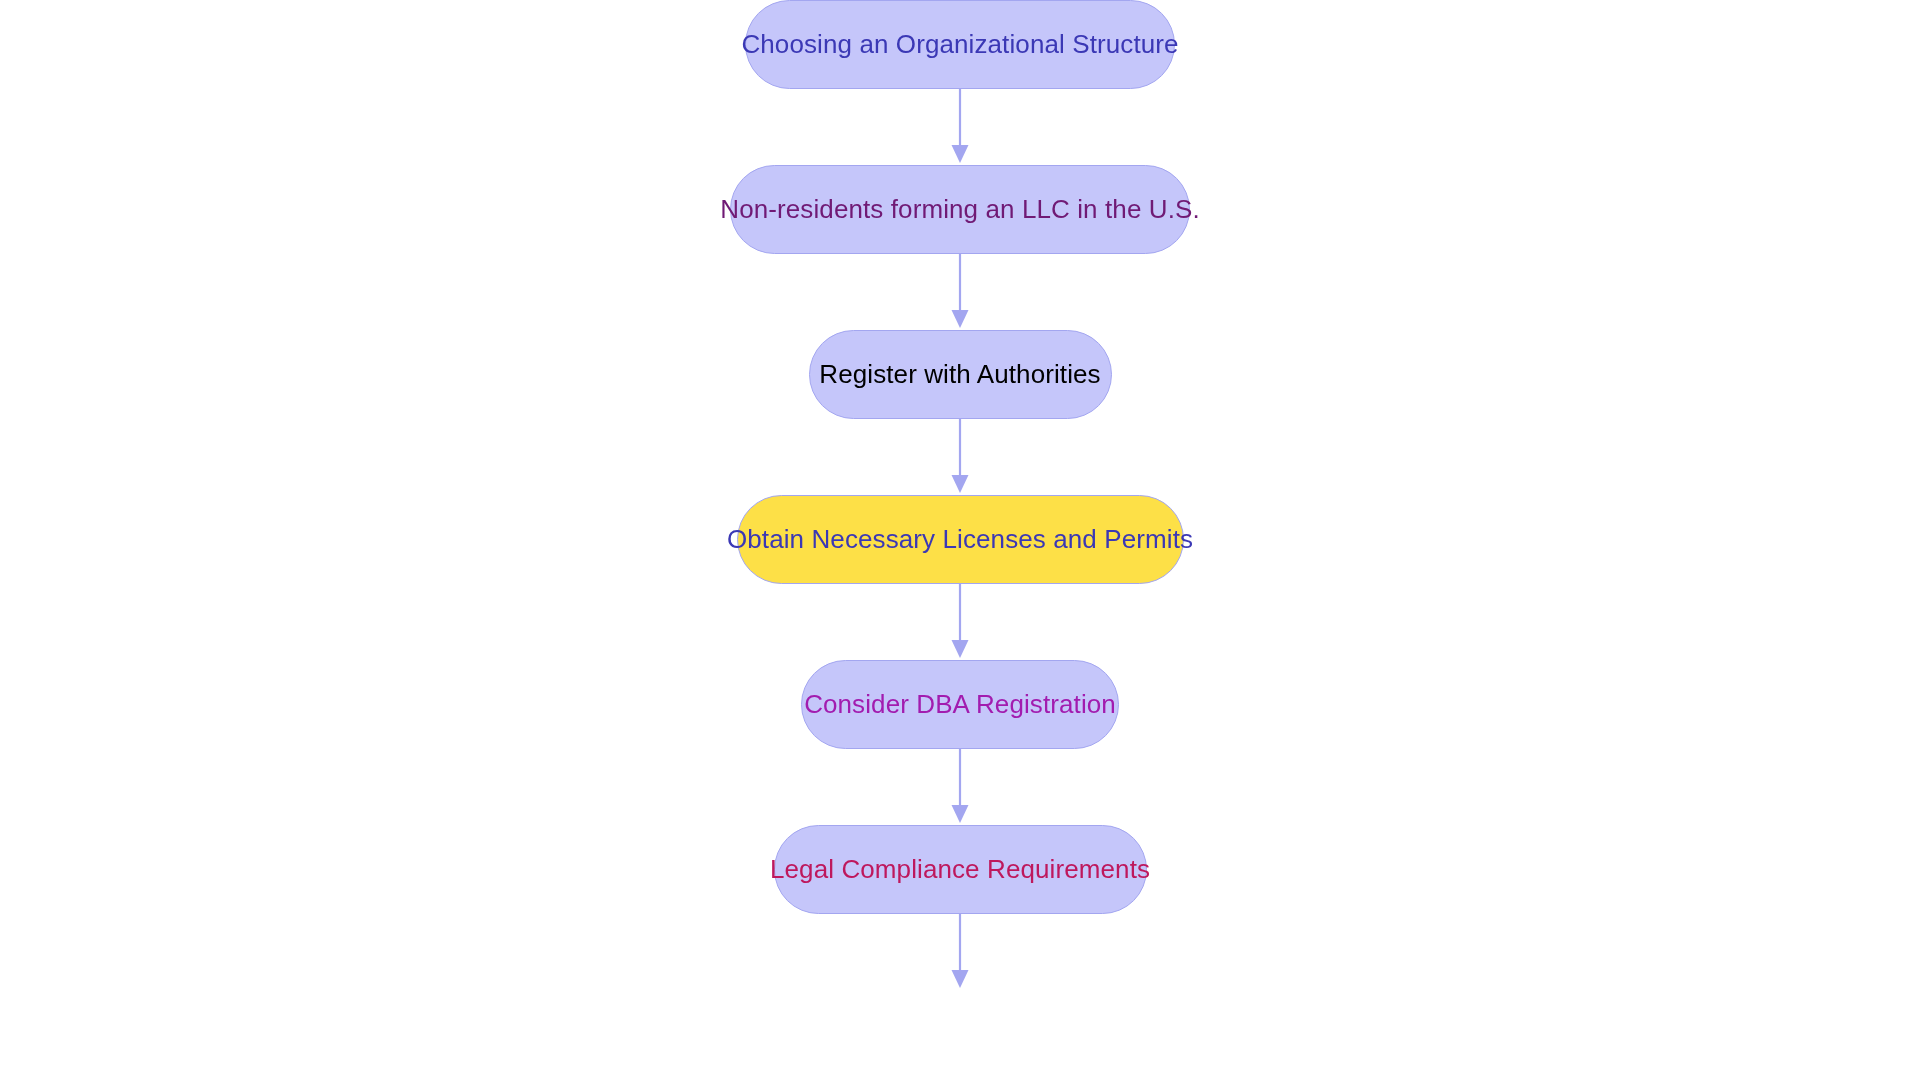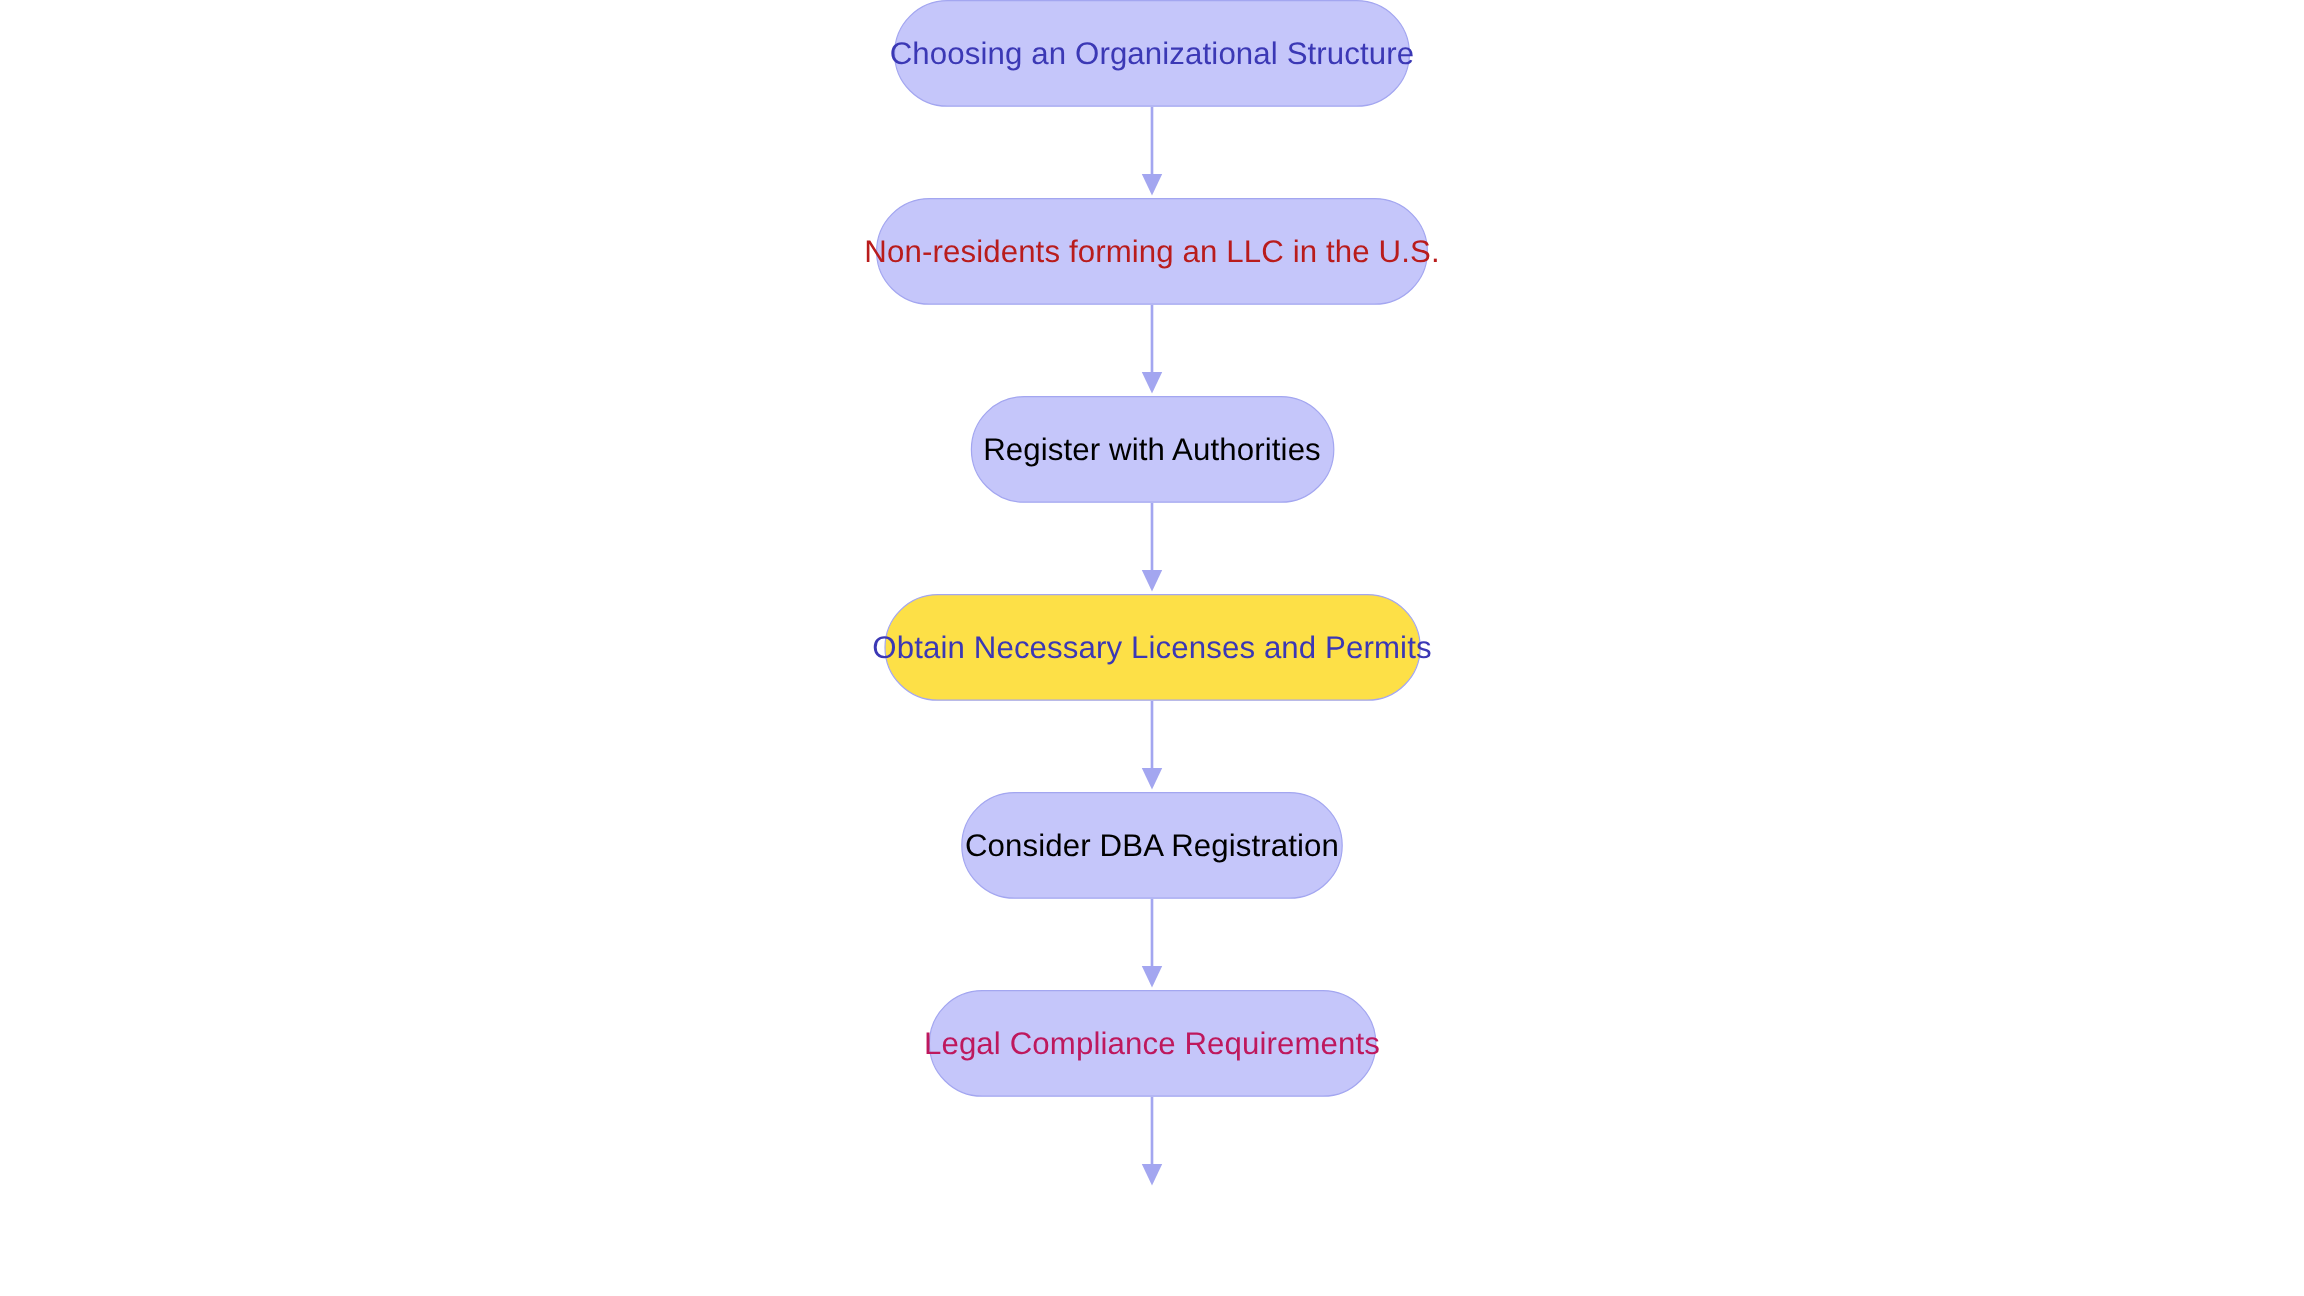--- a/index.html
+++ b/index.html
@@ -86,21 +86,21 @@
       </div>
     </div>
 
     <svg class="connector" viewBox="0 0 30 76">
       <line class="conn-line" x1="15" y1="0" x2="15" y2="58" style="stroke: rgb(163, 166, 240);"></line>
       <polygon class="conn-head" points="15,74 6.5,56 23.5,56" style="fill: rgb(163, 166, 240);"></polygon>
     </svg>
 
     <div class="flow-step">
       <div class="node" style="width: 460px; background: rgb(197, 198, 250); border-color: rgb(163, 166, 240);">
-        <span class="node-label" style="color: #b91c1c;">Non-residents forming an LLC in the U.S.</span>
+        <span class="node-label" style="color: #701a75;">Non-residents forming an LLC in the U.S.</span>
       </div>
     </div>
 
     <svg class="connector" viewBox="0 0 30 76">
       <line class="conn-line" x1="15" y1="0" x2="15" y2="58" style="stroke: rgb(163, 166, 240);"></line>
       <polygon class="conn-head" points="15,74 6.5,56 23.5,56" style="fill: rgb(163, 166, 240);"></polygon>
     </svg>
 
     <div class="flow-step">
       <div class="node" style="width: 303px; background: rgb(197, 198, 250); border-color: rgb(163, 166, 240);">
@@ -119,21 +119,21 @@
       </div>
     </div>
 
     <svg class="connector" viewBox="0 0 30 76">
       <line class="conn-line" x1="15" y1="0" x2="15" y2="58" style="stroke: rgb(163, 166, 240);"></line>
       <polygon class="conn-head" points="15,74 6.5,56 23.5,56" style="fill: rgb(163, 166, 240);"></polygon>
     </svg>
 
     <div class="flow-step">
       <div class="node" style="width: 318px; background: rgb(197, 198, 250); border-color: rgb(163, 166, 240);">
-        <span class="node-label" style="color: #000000;">Consider DBA Registration</span>
+        <span class="node-label" style="color: #a21caf;">Consider DBA Registration</span>
       </div>
     </div>
 
     <svg class="connector" viewBox="0 0 30 76">
       <line class="conn-line" x1="15" y1="0" x2="15" y2="58" style="stroke: rgb(163, 166, 240);"></line>
       <polygon class="conn-head" points="15,74 6.5,56 23.5,56" style="fill: rgb(163, 166, 240);"></polygon>
     </svg>
 
     <div class="flow-step">
       <div class="node" style="width: 373px; background: rgb(197, 198, 250); border-color: rgb(163, 166, 240);">

